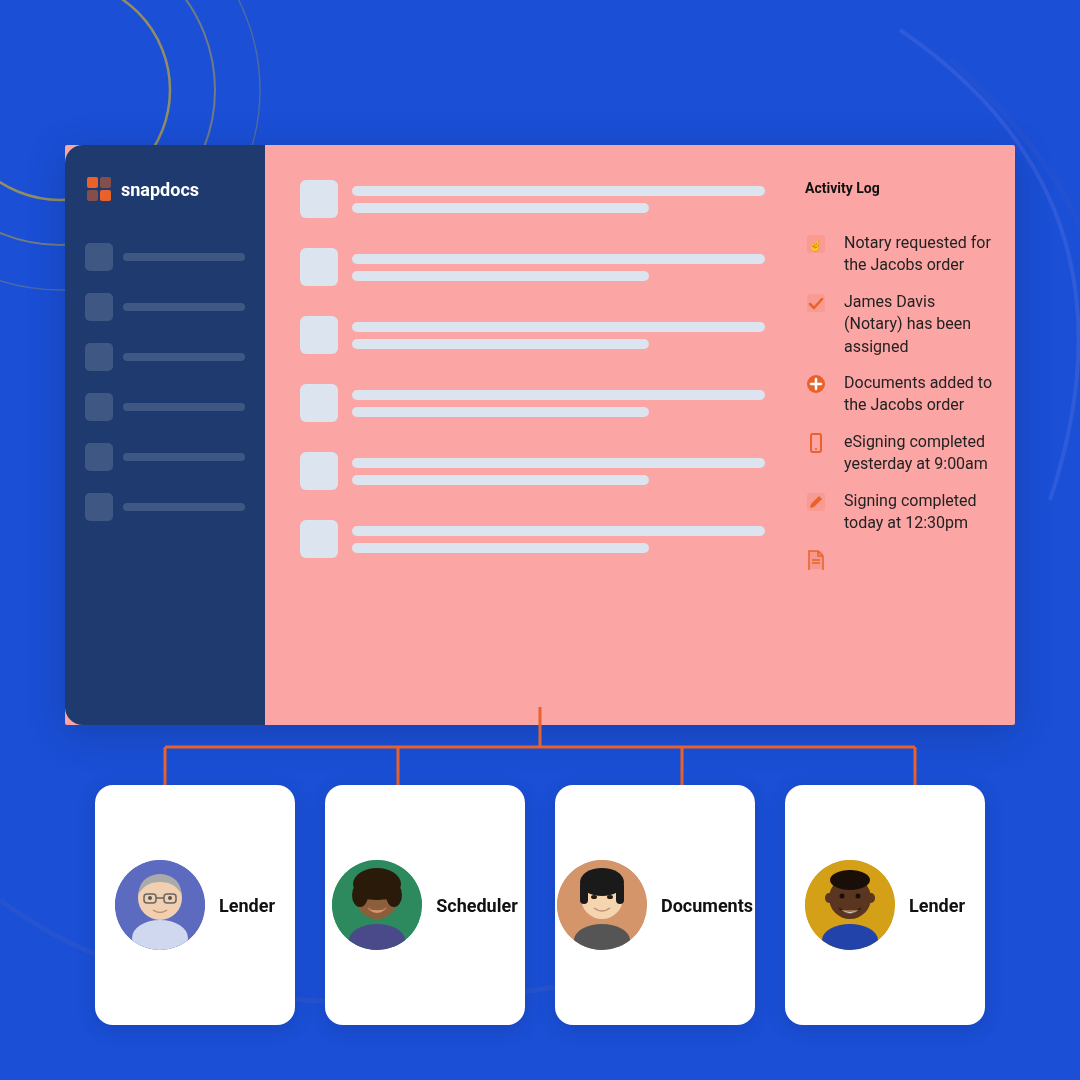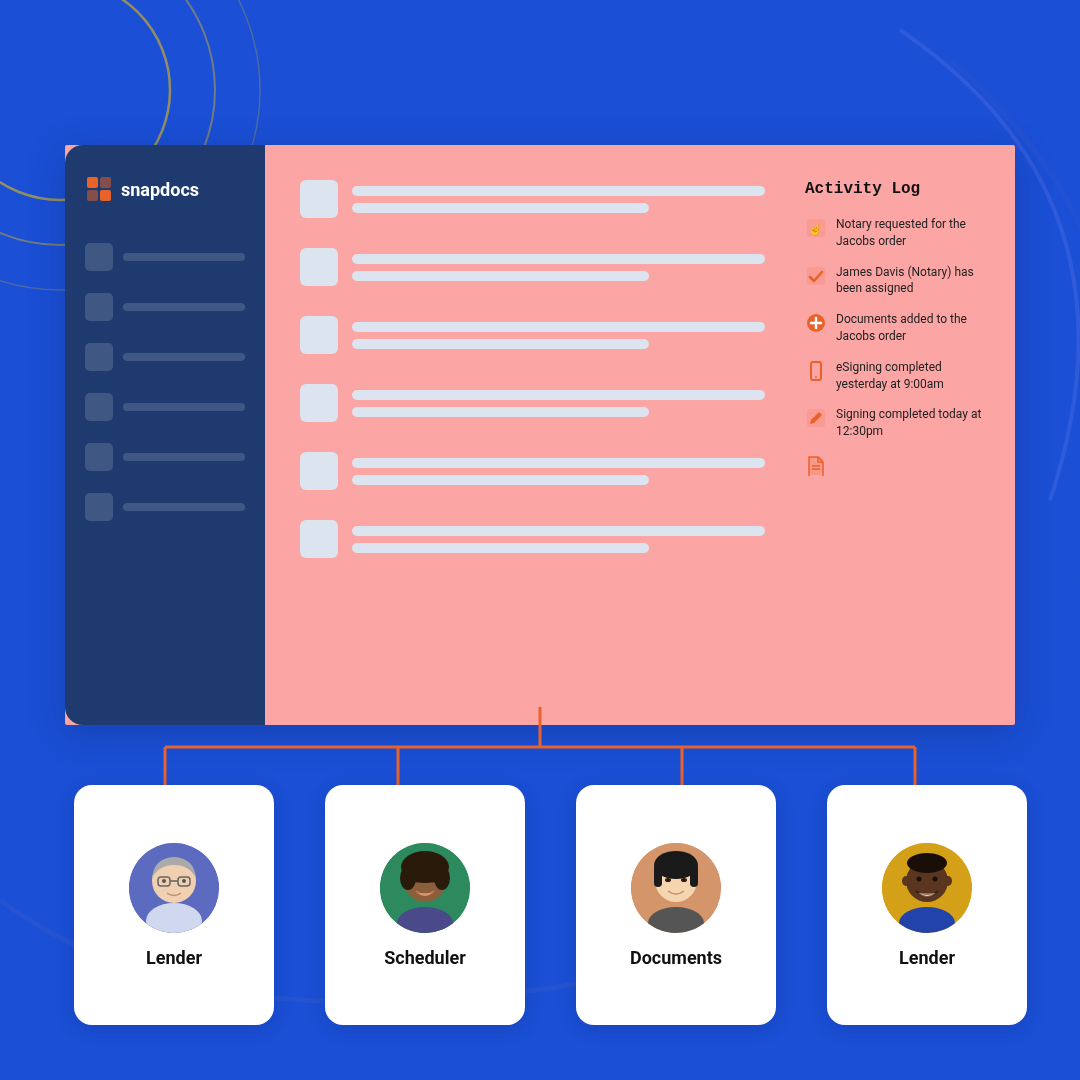--- a/index.html
+++ b/index.html
@@ -134,45 +134,45 @@
     .activity-log {
       width: 210px;
       flex-shrink: 0;
       display: flex;
       flex-direction: column;
       gap: 14px;
       padding-right: 20px;
       overflow-y: auto;
     }
     .activity-title {
-      font-size: 16px;
+      font-size: 14px;
       font-weight: 700;
       color: #111;
-      margin-bottom: 4px;
-      font-family: Liberation Mono, monospace;
+      margin-bottom: 22px;
     }
     .activity-item {
       display: flex;
       align-items: flex-start;
       gap: 9px;
     }
     .activity-icon {
       width: 22px;
       height: 22px;
       flex-shrink: 0;
       display: flex;
       align-items: center;
       justify-content: center;
       font-size: 12px;
       margin-top: 1px;
     }
     .activity-text {
-      font-size: 12px;
+      font-size: 16px;
       color: #222;
       line-height: 1.4;
+      margin-left: 8px;
     }
 
     
     .org-chart {
       position: absolute;
       top: 725px;
       left: 65px;
       width: 950px;
       display: flex;
       flex-direction: column;
@@ -187,26 +187,25 @@
       margin-top: 60px;
       position: relative;
       z-index: 2;
     }
     .person-card {
       width: 200px;
       height: 240px;
       background: white;
       border-radius: 18px;
       display: flex;
-      flex-direction: column;
+      flex-direction: row;
       align-items: center;
       justify-content: center;
       gap: 14px;
       box-shadow: 0 4px 20px rgba(0,0,0,0.13);
-      margin-left: 21px;
     }
     .avatar-circle {
       width: 90px;
       height: 90px;
       border-radius: 50%;
       overflow: hidden;
       display: flex;
       align-items: center;
       justify-content: center;
     }

